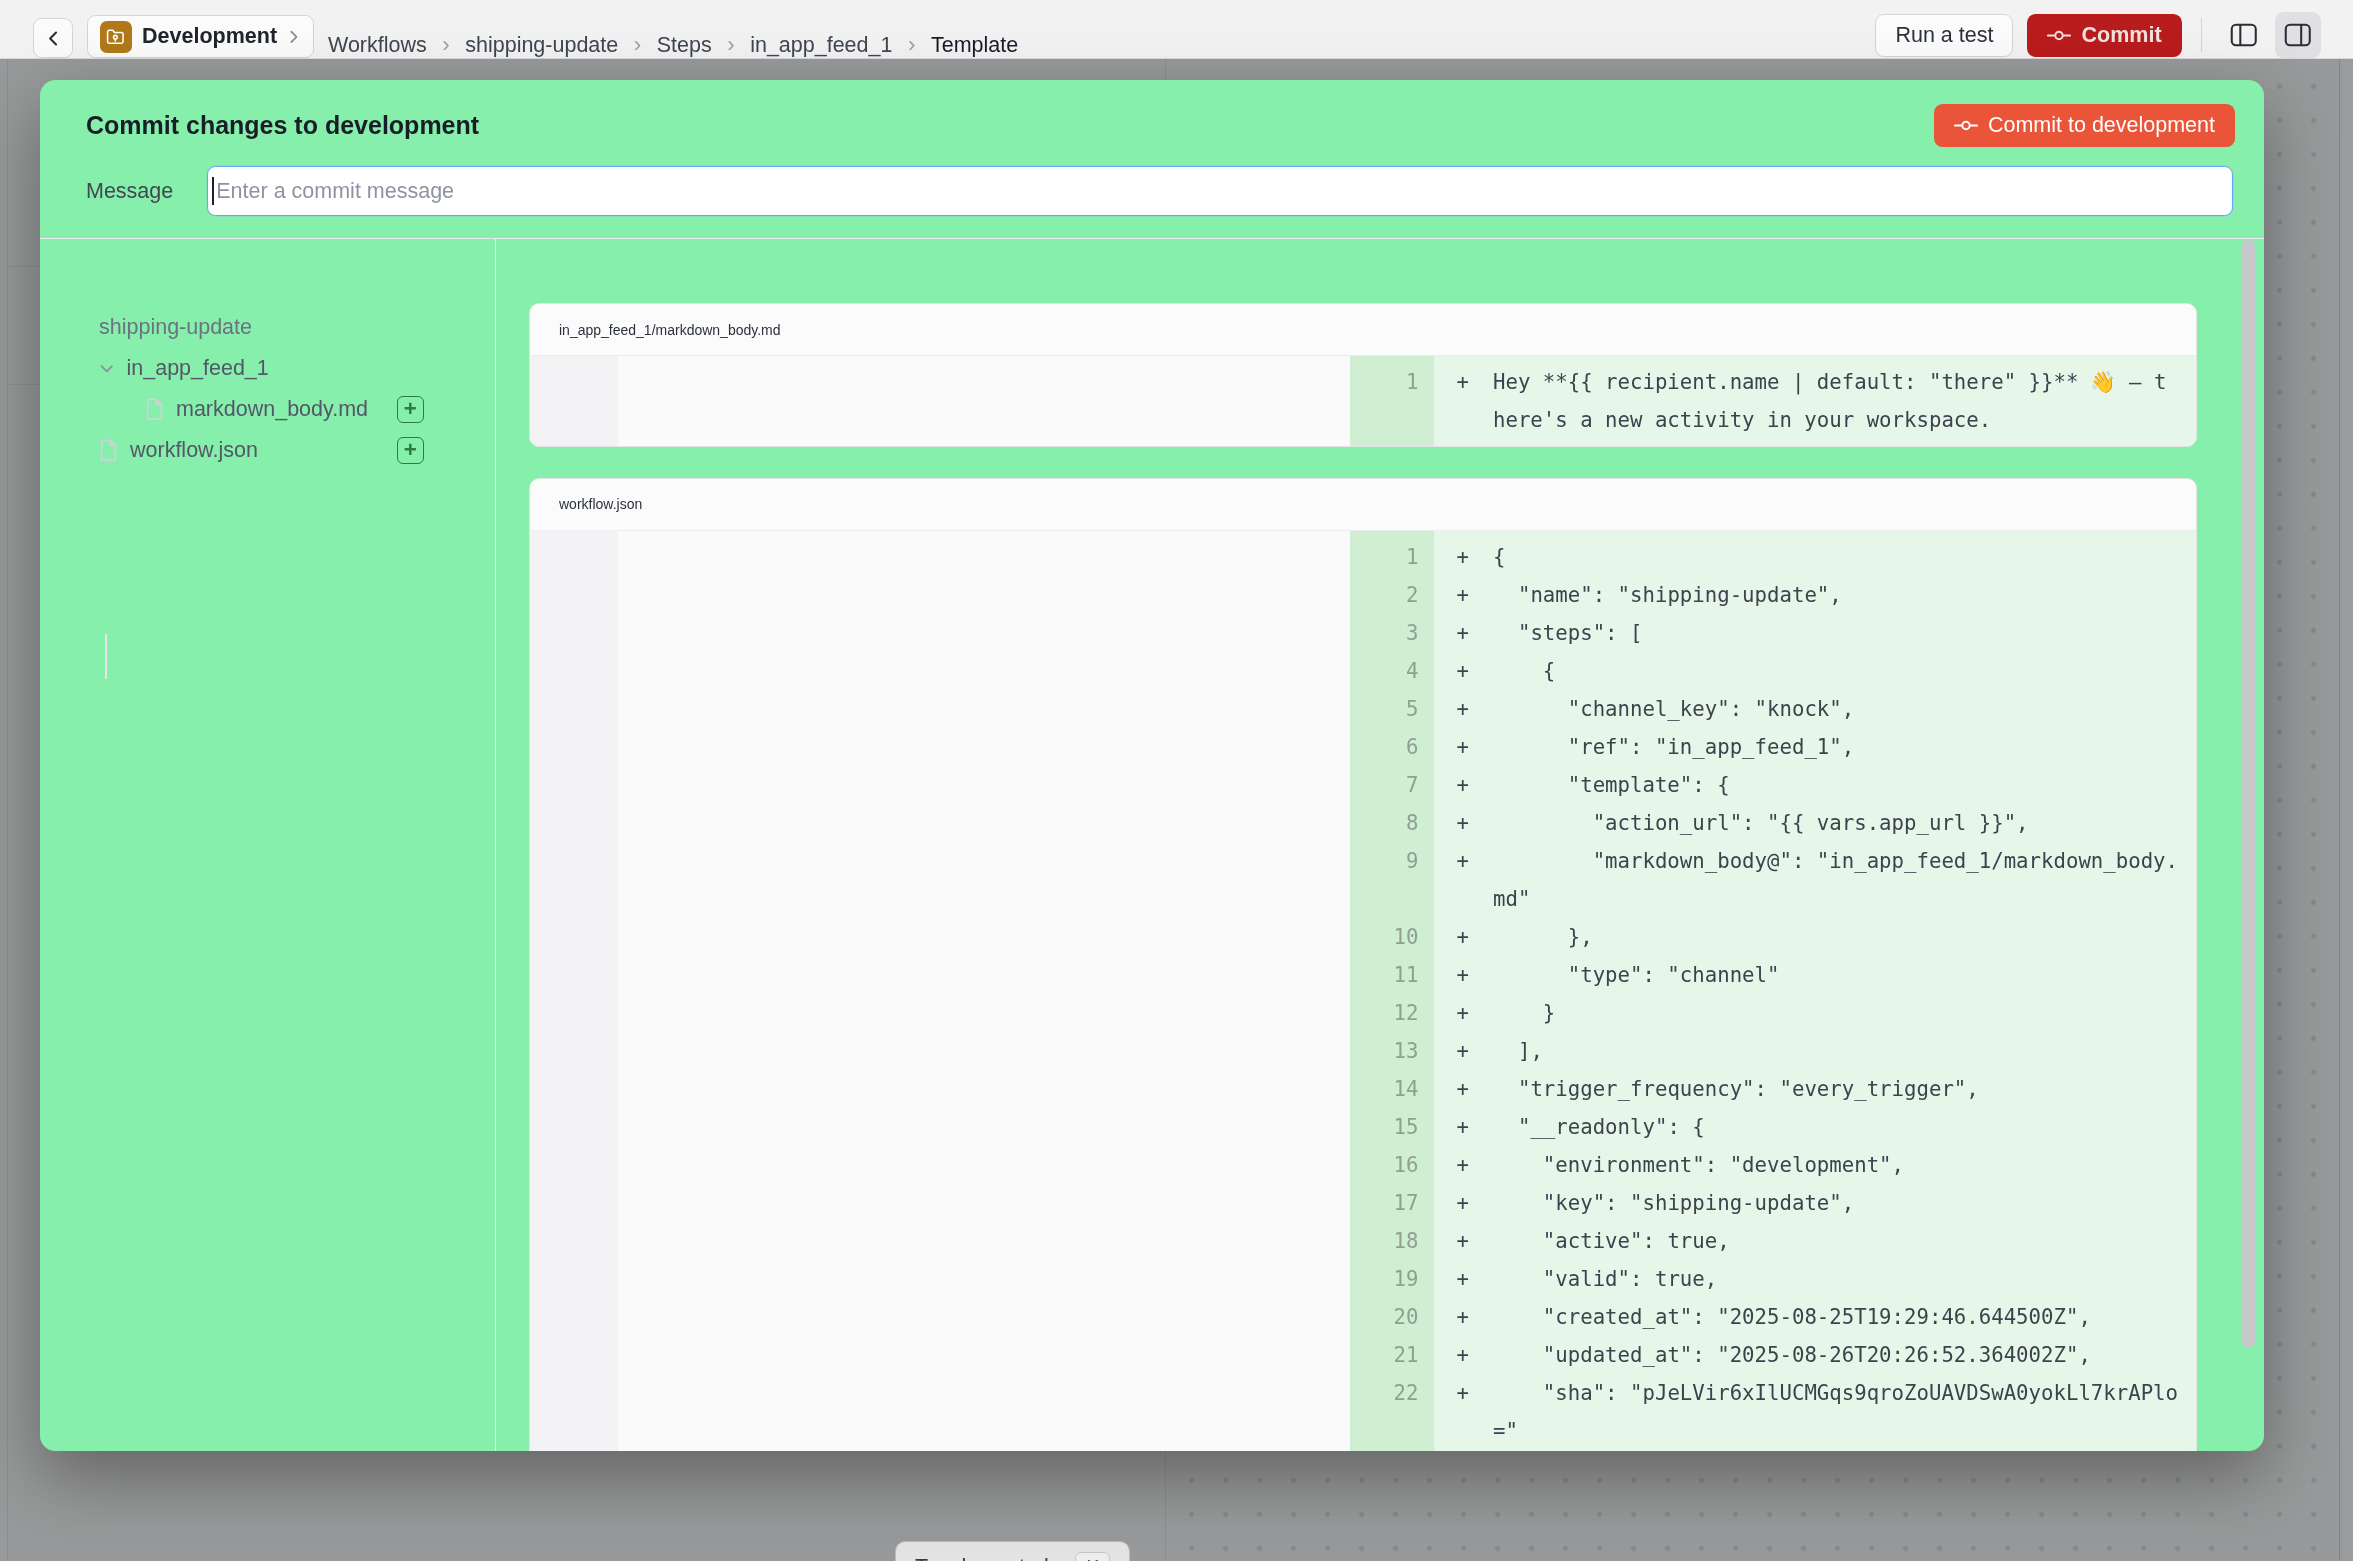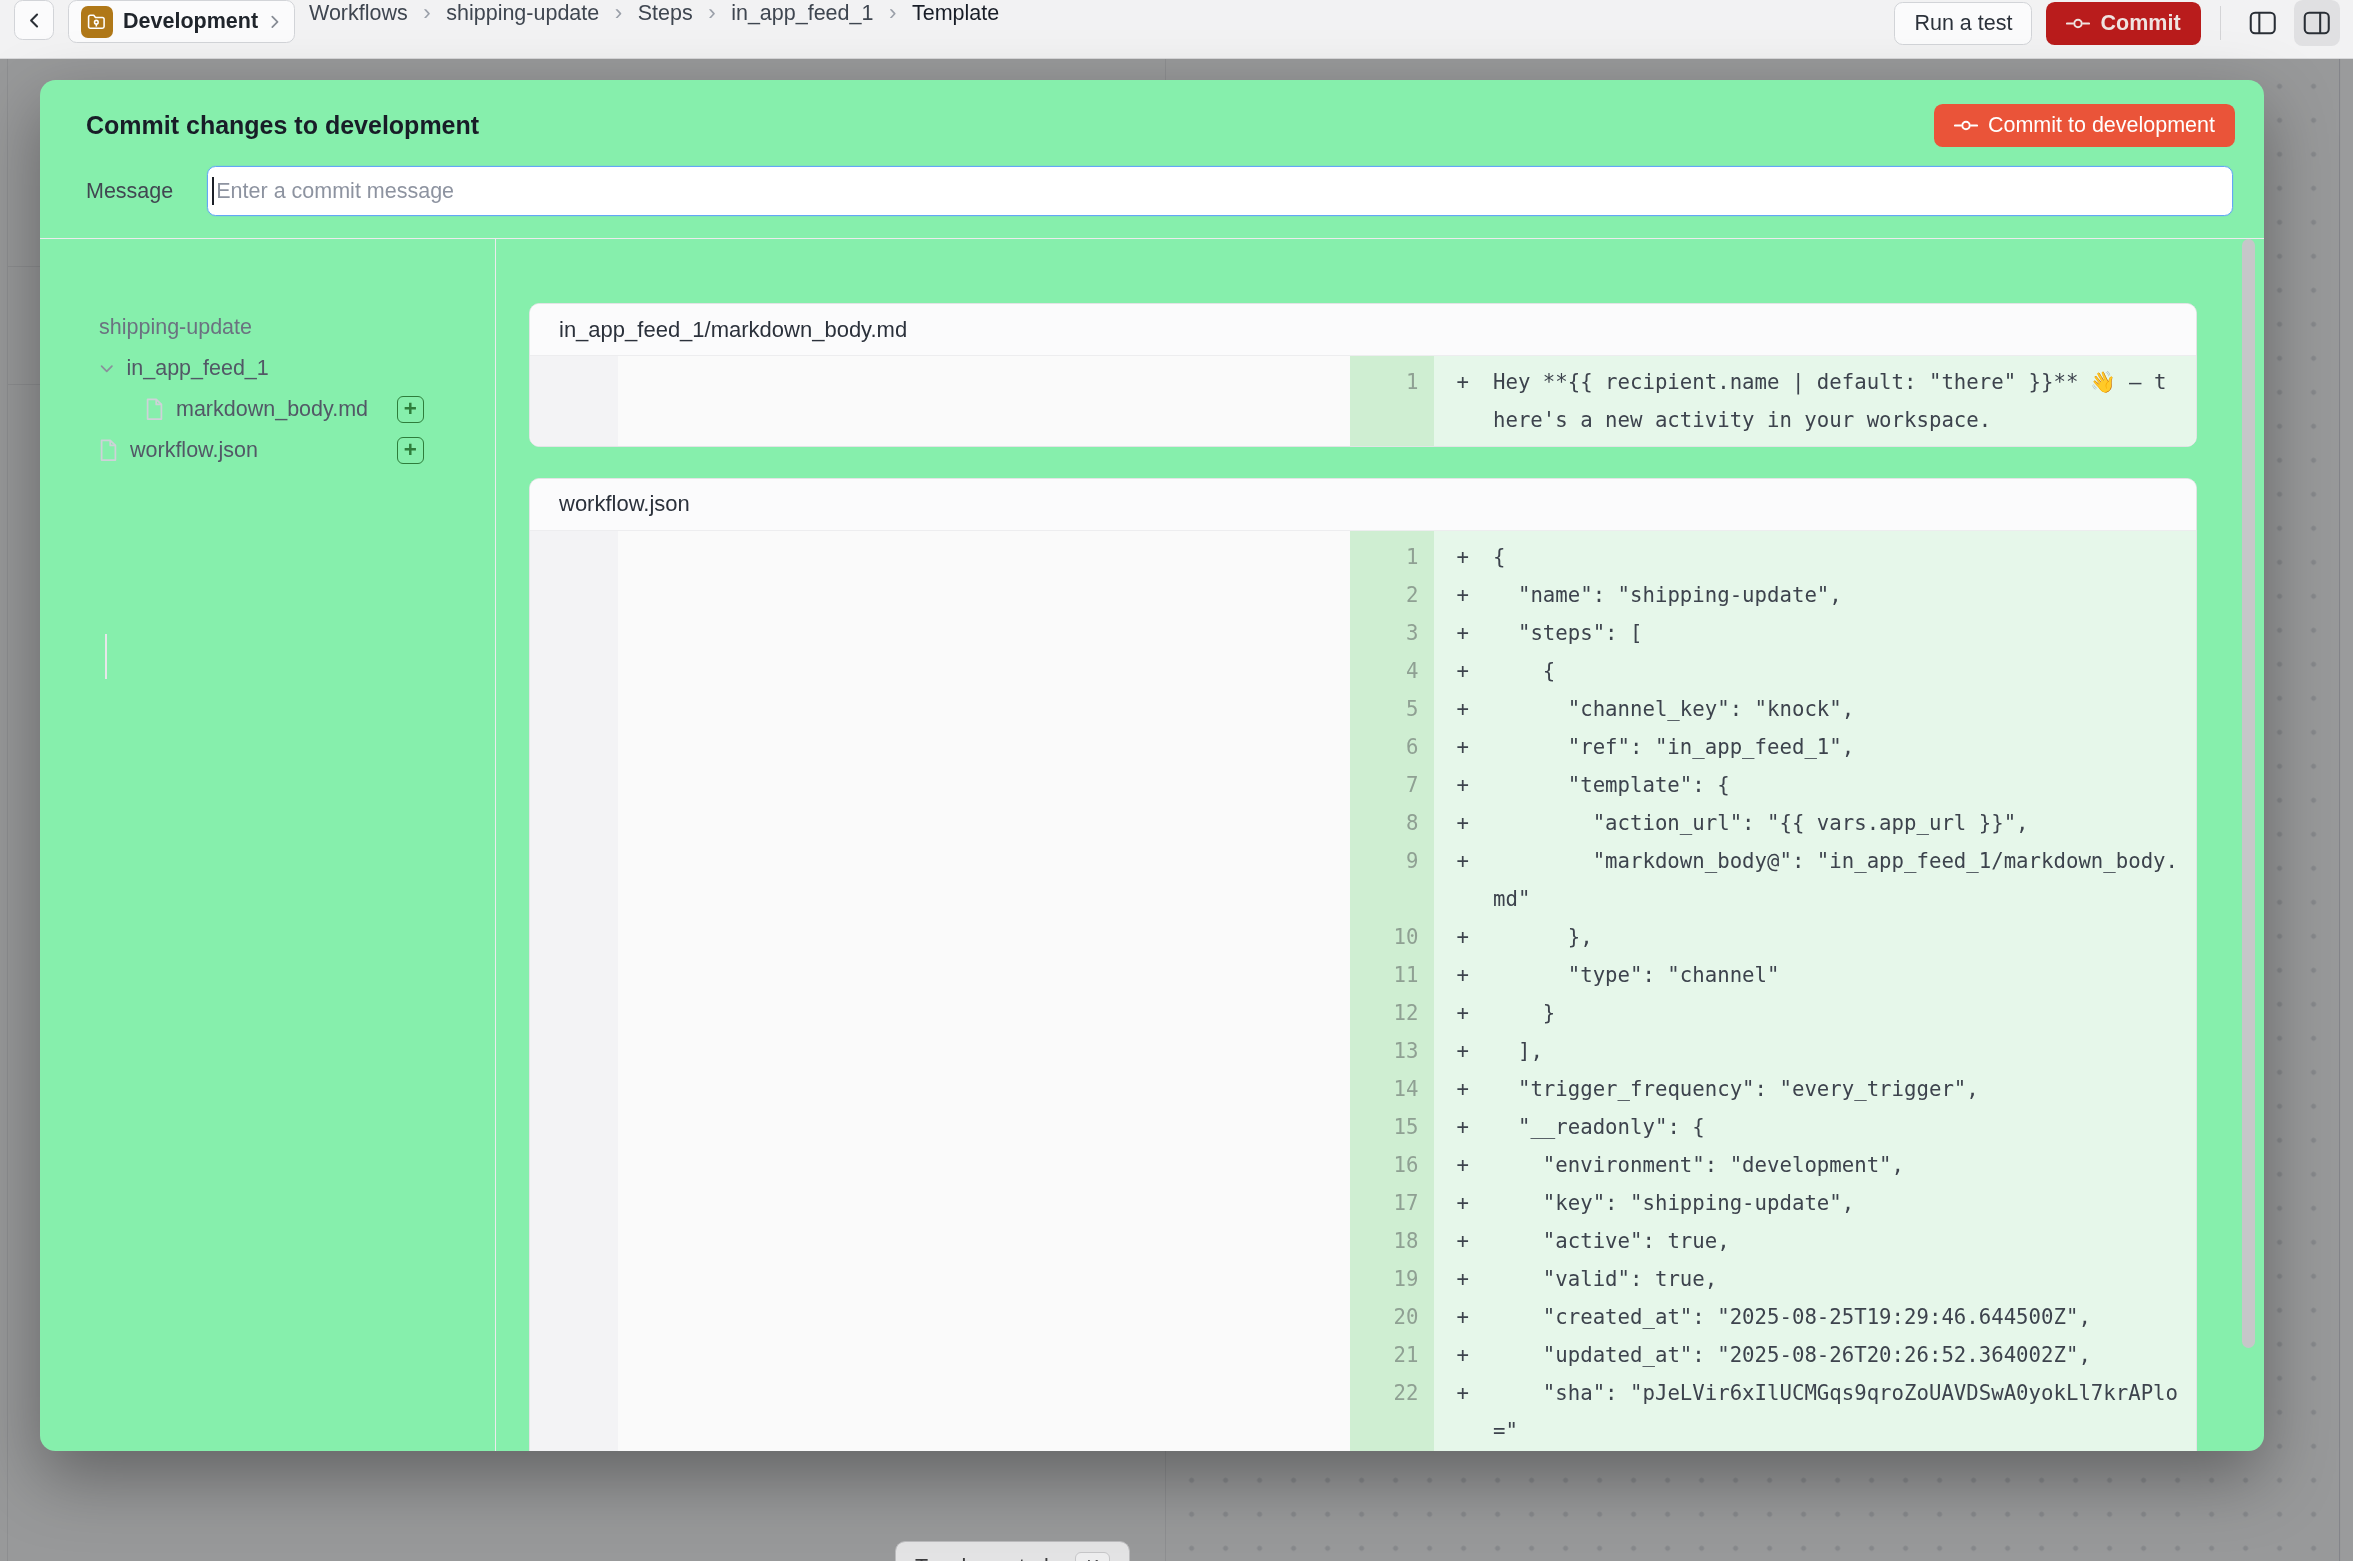--- a/index.html
+++ b/index.html
@@ -18,21 +18,21 @@
     border-left:0.9px solid #8d8e90; border-right:0.9px solid #84858a; }
   .bg-right-strip { position:absolute; top:59px; left:2341px; right:0; bottom:0; background:#9a9b9c; }
 
   .toggle-controls { position:absolute; left:895px; top:1503px; height:52px; padding:0 19px;
     background:#e3e3e4; border:0.9px solid #bbbbbd; border-radius:10.3px; display:flex; align-items:center; gap:15.5px;
     font-size:21.5px; color:#3b3b3d; cursor:pointer;margin-top:38px; }
   .toggle-controls .kbd { border:0.9px solid #c6c6c8; background:#ededee; border-radius:6px; padding:2.6px 10.3px; font-size:19px; color:#4a4a4c; }
 
   
   .topbar { position:absolute; top:0; left:0; right:0; height:59px; background:#f2f2f3;
-    border-bottom:0.9px solid #d8d8da; display:flex; align-items:flex-start; padding:0 14px; gap:13.8px; z-index:5; }
+    border-bottom:0.9px solid #d8d8da; display:flex; align-items:flex-end; padding:0 33px; gap:13.8px; z-index:5; }
   .icon-btn { width:40px; height:40px; border:0.9px solid #d2d4d8; border-radius:8.6px; background:#fbfbfc;
     display:flex; align-items:center; justify-content:center; cursor:pointer; flex-shrink:0; }
   .env-badge { height:43px; border:0.9px solid #d2d4d8; border-radius:8.6px; background:#fbfbfc;
     display:flex; align-items:center; gap:10.3px; padding:0 12px; cursor:pointer; }
   .env-icon { width:32px; height:32px; border-radius:6.9px; background:#b07818; display:flex; align-items:center; justify-content:center; }
   .env-badge .label { font-size:21.5px; font-weight:600; color:#20252c; }
   .crumbs { display:flex; align-items:center; gap:15.5px; font-size:21.5px; color:#3f4650; }
   .crumbs .sep { color:#9ba0a9; font-size:22.4px; }
   .crumbs .crumb:last-child { color:#181d27; }
   .topbar-right { margin-left:auto; display:flex; align-items:center; gap:13.8px; }
@@ -69,21 +69,21 @@
   .indent-guide { position:absolute; left:65px; top:396px; height:45px; width:1.7px; background:#e6e7e9; }
   .plus-btn { position:absolute; right:71px; width:27.5px; height:27.5px; border:1.7px solid #2e7d3b; border-radius:6px;
     color:#2e7d3b; font-size:22.4px; line-height:22.4px; display:flex; align-items:center; justify-content:center; cursor:pointer; font-weight:600; }
 
   
   .cards { position:absolute; left:489px; top:158px; right:52px; bottom:0; }
   .diff-card { width:1668px; border:0.9px solid #e3e4e6; border-radius:10.3px; overflow:hidden; background:#fff; }
   .diff-card + .diff-card { margin-top:31px; }
   .diff-card:first-child { margin-top:65px; }
   .diff-header { height:52px; background:#fbfbfc; border-bottom:0.9px solid #ededef; display:flex; align-items:center;
-    padding:0 29px; font-size:22px; font-weight:500; color:#2b313b; }
+    padding:0 29px; font-size:14px; font-weight:500; color:#2b313b; }
   .diff-body { display:flex; align-items:stretch; }
   .old-side { width:820px; flex-shrink:0; background:linear-gradient(90deg,#f3f3f5 0 88px,#fafafa 88px); }
   .new-side { flex:1; background:linear-gradient(90deg,#cfeed2 0 84px,#e6f7ea 84px); padding:6.9px 0 6.9px; }
   .dline { display:flex; font-family:"DejaVu Sans Mono", monospace; font-size:20.7px; line-height:38px; color:#3d434d; }
   .dline .ln { width:84px; flex-shrink:0; text-align:right; padding-right:15.5px; color:#8fa093; }
   .dline .plus { width:59px; flex-shrink:0; padding-left:22.4px; }
   .dline .code { width:55ch; white-space:pre-wrap; word-break:break-all; }
 
   .modal-scrollbar { position:absolute; right:8.6px; top:159px; width:13.8px; height:1190px; }
   .modal-scrollbar .thumb { position:absolute; top:0; left:0; width:13.8px; height:1109px; border-radius:6.9px; background:#c6c7c9; }

